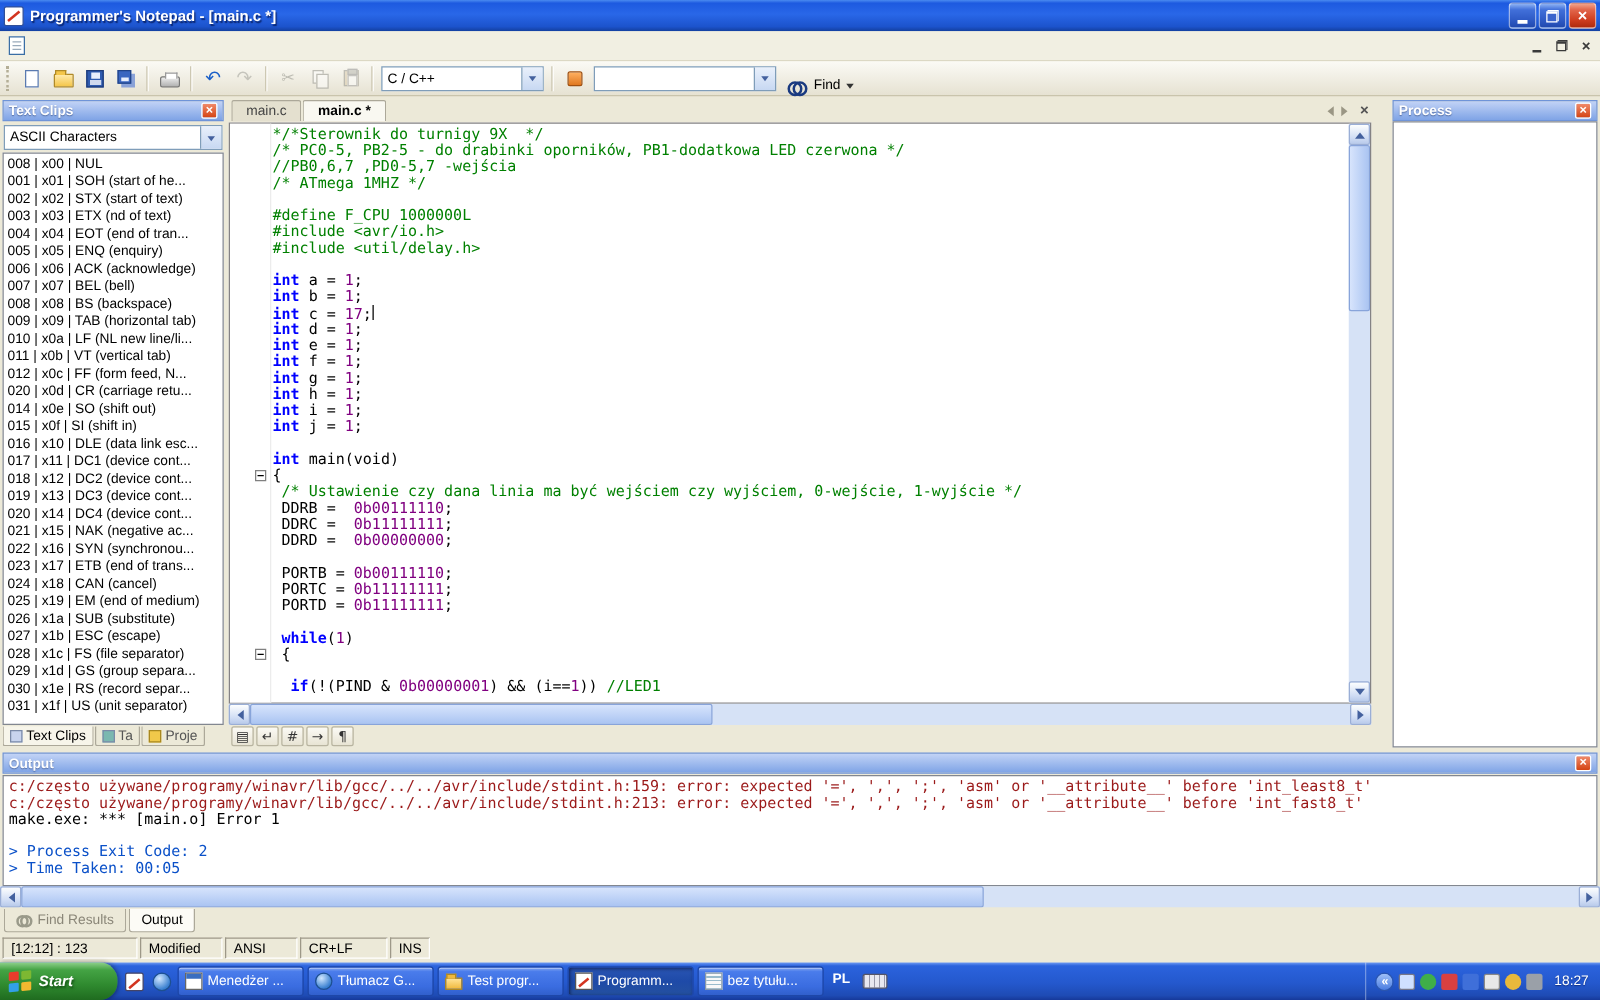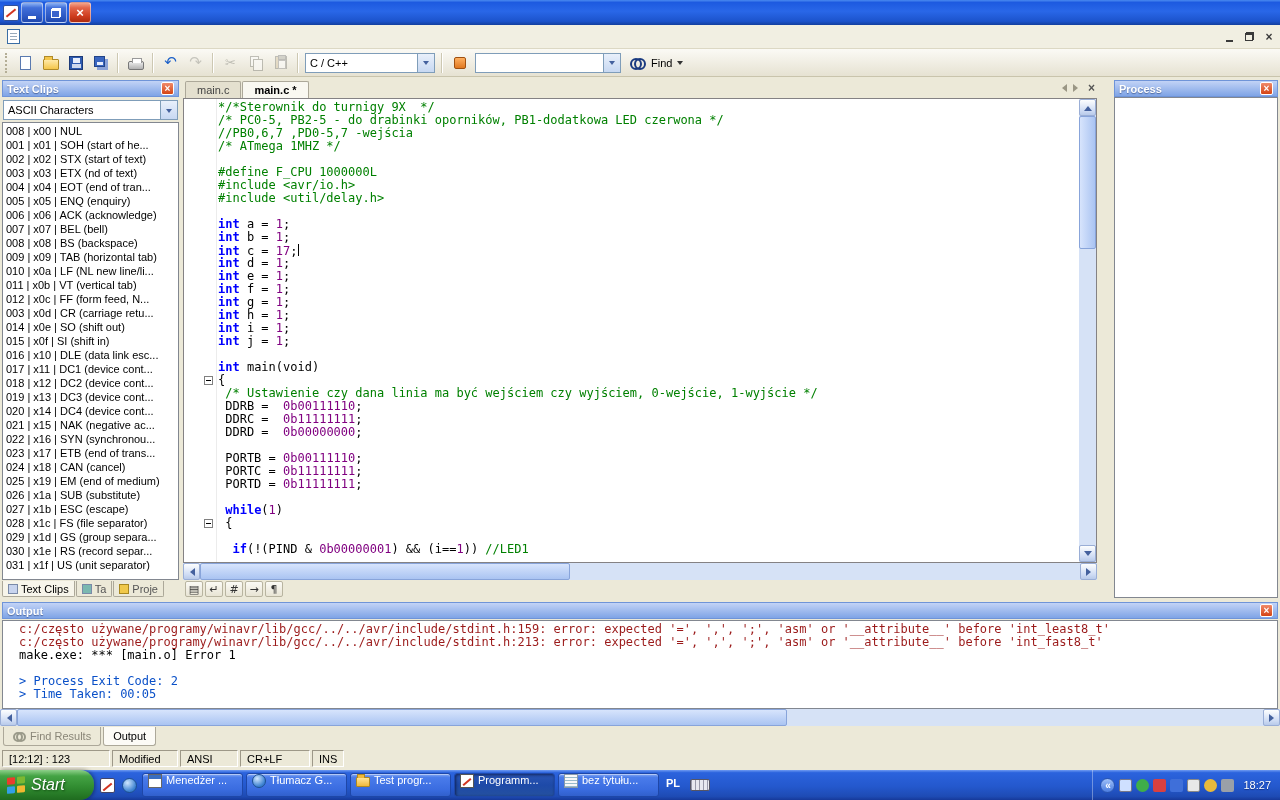--- a/index.html
+++ b/index.html
@@ -61,21 +61,21 @@
 .ic-paste{width:12px;height:13px;border:1px solid #8a8a82;background:#d8c8a8;position:relative}
 .ic-paste::before{content:"";position:absolute;left:2px;top:-2px;width:6px;height:3px;background:#b2b2aa;border:1px solid #888}
 .ic-paste::after{content:"";position:absolute;left:2px;top:3px;width:6px;height:7px;background:#fff;border:1px solid #999}
 .ic-tag{width:12px;height:12px;background:linear-gradient(#ffb060,#e07820);border:1px solid #a05010;border-radius:2px}
 .combo{height:20px;background:#fff;border:1px solid #7f9db9;display:flex;align-items:center;flex:0 0 auto}
 .combo-text{flex:1;padding:0 4px;white-space:nowrap;overflow:hidden}
 .combo-arrow{width:17px;height:100%;border-left:1px solid #7f9db9;background:linear-gradient(180deg,#e9f0fb,#c7d8f2);display:flex;align-items:center;justify-content:center}
 .combo-arrow::after{content:"";width:0;height:0;border:3px solid transparent;border-top:4px solid #44619e;margin-top:4px}
 .scheme-combo{width:130px;margin:0 2px}
 .search-combo{width:146px;margin:0 3px}
-.find-btn{height:22px;display:flex;align-items:center;gap:5px;padding:0 6px;border-radius:2px;flex:0 0 auto}
+.find-btn{height:22px;display:flex;align-items:flex-end;gap:5px;padding:0 6px;border-radius:2px;flex:0 0 auto}
 .ic-find{width:16px;height:9px;position:relative}
 .ic-find::before,.ic-find::after{content:"";position:absolute;top:0;width:8px;height:8px;border:2px solid #1a3a80;border-radius:50%}
 .ic-find::before{left:0}.ic-find::after{right:0}
 .dd-tri{width:0;height:0;border:3px solid transparent;border-top:4px solid #333;margin-top:4px}
 
 
 .main{position:absolute;left:0;top:77px;width:1156px;height:523px}
 .panel-header{height:17px;background:linear-gradient(180deg,#c2d3f6,#7fa4e6);border:1px solid #6f94d8;display:flex;align-items:center;padding:0 4px;color:#fff;font-weight:bold;flex:0 0 auto}
 .panel-header-title{flex:1;text-shadow:0 1px 1px rgba(20,40,90,.5);white-space:nowrap}
 .panel-close{width:13px;height:13px;background:linear-gradient(180deg,#f08a6a,#d44414);border:1px solid #fff;border-radius:2px;color:#fff;font-size:10px;line-height:11px;text-align:center;font-weight:bold;flex:0 0 auto}
@@ -85,21 +85,21 @@
 .clip-list{flex:1;background:#fff;border:1px solid #828790;overflow:hidden;padding:1px 0}
 .clip-item{height:14px;line-height:14px;padding-left:3px;white-space:nowrap;overflow:hidden}
 .panel-tabs{height:18px;display:flex;align-items:flex-start;padding-top:1px}
 .ptab{display:flex;align-items:center;gap:3px;height:16px;padding:0 5px;border:1px solid #aca899;border-top:none;background:#ece9d8;border-radius:0 0 2px 2px;margin-right:1px;color:#555;white-space:nowrap;overflow:hidden}
 .ptab.active{background:#f7f5ea;color:#000}
 .ptab-ico{width:10px;height:10px;border:1px solid #7a8aa8;flex:0 0 auto}
 .ptab-ico-0{background:#c8d4ee}.ptab-ico-1{background:#7ab8b0}.ptab-ico-2{background:#f0c84a;border-color:#a88820}
 
 .editor{position:absolute;left:183px;top:3px;width:914px;bottom:2px}
 .doc-tabbar{position:absolute;left:0;top:0;right:0;height:18px}
-.doc-tabs{display:flex;align-items:center;height:100%;padding-left:2px}
+.doc-tabs{display:flex;align-items:flex-start;height:100%;padding-left:2px}
 .doc-tab{height:17px;line-height:16px;padding:0 11px;border:1px solid #aca899;border-bottom:none;background:#e4e0cf;color:#444;margin-right:1px;border-radius:2px 2px 0 0;white-space:nowrap}
 .doc-tab.active{background:#f9f8f1;color:#000;font-weight:bold}
 .tab-nav{position:absolute;right:2px;top:2px;display:flex;gap:6px;align-items:center}
 .tri{width:0;height:0;display:block}
 .tri-left{border:4px solid transparent;border-right:5px solid #9a9684}
 .tri-right{border:4px solid transparent;border-left:5px solid #9a9684}
 .x-small{color:#555;font-size:12px;font-weight:bold;line-height:1}
 
 .code-wrap{position:absolute;left:0;top:18px;right:0;bottom:35px;background:#fff;border:1px solid #848284}
 .edit-margin{position:absolute;left:0;top:0;bottom:0;width:33px;background:#fff;border-right:1px solid #ececec}
@@ -127,21 +127,21 @@
 .editor-hscroll{left:0;right:0;bottom:18px;height:17px}
 .mini-bar{position:absolute;left:0;bottom:0;right:0;height:18px;display:flex;align-items:center;gap:2px;padding-left:2px}
 .mini-btn{width:18px;height:16px;border:1px solid #b8b4a0;background:linear-gradient(#fbfaf5,#e8e4d4);display:flex;align-items:center;justify-content:center;font-size:11px;color:#333;border-radius:2px;font-family:"DejaVu Sans",sans-serif}
 
 .right-panel{position:absolute;left:1114px;top:3px;width:164px;bottom:2px;display:flex;flex-direction:column}
 .scripts-body{flex:1;background:#fff;border:1px solid #828790}
 
 
 .output{position:absolute;left:0;top:600px;width:1280px;height:126px}
 .output .panel-header{position:absolute;left:2px;right:2px;top:2px}
-.output-body{position:absolute;left:2px;top:20px;right:2px;bottom:17px;background:#fff;border:1px solid #828790;font-family:"DejaVu Sans Mono",monospace;font-size:12px;padding:2px 16px;white-space:pre;overflow:hidden}
+.output-body{position:absolute;left:2px;top:20px;right:2px;bottom:17px;background:#fff;border:1px solid #828790;font-family:"DejaVu Sans Mono",monospace;font-size:12px;padding:2px 4px;white-space:pre;overflow:hidden}
 .out-line{height:13px;line-height:13px}
 .out-err{color:#9b1a1a}
 .out-info{color:#0a50c8}
 .out-plain{color:#000}
 .output-hscroll{left:0;bottom:0;width:1280px;height:17px}
 
 
 .bottom-tabs{position:absolute;left:0;top:726px;width:1280px;height:22px;background:#ece9d8;display:flex;align-items:flex-start;padding:1px 0 0 3px}
 .btab{display:flex;align-items:center;gap:4px;height:19px;padding:0 9px;border:1px solid #aca899;border-top:none;border-radius:0 0 3px 3px;background:#ece9d8;color:#8a8678;margin-right:2px;white-space:nowrap}
 .btab.active{background:#fcfbf6;color:#000}
@@ -149,32 +149,32 @@
 .btab-ico::before,.btab-ico::after{content:"";position:absolute;top:0;width:6px;height:6px;border:2px solid #9a9a8a;border-radius:50%}
 .btab-ico::before{left:0}.btab-ico::after{right:0}
 
 .statusbar{position:absolute;left:0;top:748px;width:1280px;height:22px;background:#ece9d8;display:flex;padding:2px;gap:2px}
 .seg{height:17px;border:1px solid;border-color:#9d9888 #ffffff #ffffff #9d9888;padding:2px 6px;white-space:nowrap;overflow:hidden}
 .seg-pos{width:108px}.seg-mod{width:66px}.seg-enc{width:58px}.seg-eol{width:70px}.seg-ins{width:32px}.seg-msg{width:520px}
 
 
 .taskbar{position:absolute;left:0;top:770px;width:1280px;height:30px;background:linear-gradient(180deg,#6f9bf2 0%,#2b63dd 9%,#2458cd 55%,#1e4bb4 88%,#16399a 100%)}
 .start-btn{position:absolute;left:0;top:0;height:30px;width:94px;border-radius:0 14px 14px 0;background:linear-gradient(180deg,#8ed08a 0%,#44a344 20%,#2f8a2f 60%,#1f6b1f 100%);display:flex;align-items:center;gap:6px;padding:0 12px 0 7px;box-shadow:1px 0 4px rgba(0,0,0,.45)}
-.start-label{color:#fff;font-weight:normal;font-style:italic;font-size:16px;text-shadow:1px 1px 2px rgba(0,40,0,.6)}
+.start-label{color:#fff;font-weight:bold;font-style:italic;font-size:12px;text-shadow:1px 1px 2px rgba(0,40,0,.6)}
 .win-flag{width:18px;height:16px;position:relative;transform:skewY(-6deg);flex:0 0 auto}
 .win-flag i{position:absolute;width:8px;height:7px;border-radius:1px}
 .wf-r{left:0;top:0;background:#ea3c2c}.wf-g{right:0;top:0;background:#7db832}
 .wf-b{left:0;bottom:0;background:#32a0e8}.wf-y{right:0;bottom:0;background:#f2b830}
 .quick-launch{position:absolute;left:100px;top:0;height:30px;display:flex;align-items:center;gap:7px}
 .ql-ico{width:15px;height:15px;border-radius:2px}
 .ql-1{background:#fff;border:1px solid #446;position:relative}
 .ql-1::after{content:"";position:absolute;left:1px;top:7px;width:11px;height:2px;background:#d23420;transform:rotate(-40deg)}
 .ql-2{background:radial-gradient(circle at 35% 30%,#cfe6ff,#3a80d0 70%);border:1px solid #1e5090;border-radius:50%}
 .task-buttons{position:absolute;left:142px;top:3px;display:flex;gap:3px}
-.task{width:101px;height:24px;border-radius:3px;border:1px solid #1e47a8;background:linear-gradient(180deg,#89abf2 0%,#4a7ceb 15%,#3a6ce0 70%,#3160cc 100%);display:flex;gap:4px;padding:0 5px;color:#fff;box-shadow:inset 0 1px 0 rgba(255,255,255,.4)}
+.task{width:101px;height:24px;border-radius:3px;border:1px solid #1e47a8;background:linear-gradient(180deg,#89abf2 0%,#4a7ceb 15%,#3a6ce0 70%,#3160cc 100%);display:flex;align-items:center;gap:4px;padding:0 5px;color:#fff;box-shadow:inset 0 1px 0 rgba(255,255,255,.4)}
 .task.active{background:linear-gradient(180deg,#2a55b4 0%,#1e4aa8 50%,#24509f 100%);box-shadow:inset 1px 1px 3px rgba(0,0,20,.55)}
 .task-lbl{white-space:nowrap;overflow:hidden;text-overflow:ellipsis;font-size:11px}
 .task-ico{width:14px;height:14px;flex:0 0 auto;position:relative}
 .ico-window{background:#fff;border:1px solid #666}
 .ico-window::before{content:"";position:absolute;top:0;left:0;right:0;height:4px;background:#3a6ec0}
 .ico-globe{border-radius:50%;background:radial-gradient(circle at 35% 30%,#cfe6ff,#3a80d0 70%);border:1px solid #1e5090}
 .ico-folder{background:linear-gradient(#ffe396,#f0b93c);border:1px solid #b08820;height:10px!important;margin-top:3px;border-radius:1px}
 .ico-folder::before{content:"";position:absolute;top:-4px;left:0;width:6px;height:3px;background:#f0b93c;border:1px solid #b08820;border-bottom:none}
 .ico-pn{background:#fff;border:1px solid #555}
 .ico-pn::after{content:"";position:absolute;left:1px;top:6px;width:10px;height:2px;background:#d23420;transform:rotate(-40deg)}
@@ -191,20 +191,21 @@
 .t5{background:#e8e8e8;border:1px solid #888}
 .t6{background:#e8b93c;border-radius:50%}
 .t7{background:#9aa0a8}
 .clock{color:#fff;font-size:11px;margin-left:5px;text-shadow:0 1px 1px rgba(0,20,80,.6)}
 </style>
 </head>
 <body>
 
 <div class="titlebar">
   <div class="app-icon"></div>
+  <div class="title-text">Programmer's Notepad - [main.c *]</div>
   <div class="cap-btn">
       <div class="glyph-min"></div>
     </div>
   <div class="cap-btn">
       <div class="glyph-restore"></div>
     </div>
   <div class="cap-btn close">
       <span class="glyph-x">×</span>
     </div>
 </div>
@@ -296,21 +297,21 @@
         <div class="clip-item">003 | x03 | ETX (nd of text)</div>
         <div class="clip-item">004 | x04 | EOT (end of tran...</div>
         <div class="clip-item">005 | x05 | ENQ (enquiry)</div>
         <div class="clip-item">006 | x06 | ACK (acknowledge)</div>
         <div class="clip-item">007 | x07 | BEL (bell)</div>
         <div class="clip-item">008 | x08 | BS (backspace)</div>
         <div class="clip-item">009 | x09 | TAB (horizontal tab)</div>
         <div class="clip-item">010 | x0a | LF (NL new line/li...</div>
         <div class="clip-item">011 | x0b | VT (vertical tab)</div>
         <div class="clip-item">012 | x0c | FF (form feed, N...</div>
-        <div class="clip-item">003 | x0d | CR (carriage retu...</div>
+        <div class="clip-item">020 | x0d | CR (carriage retu...</div>
         <div class="clip-item">014 | x0e | SO (shift out)</div>
         <div class="clip-item">015 | x0f | SI (shift in)</div>
         <div class="clip-item">016 | x10 | DLE (data link esc...</div>
         <div class="clip-item">017 | x11 | DC1 (device cont...</div>
         <div class="clip-item">018 | x12 | DC2 (device cont...</div>
         <div class="clip-item">019 | x13 | DC3 (device cont...</div>
         <div class="clip-item">020 | x14 | DC4 (device cont...</div>
         <div class="clip-item">021 | x15 | NAK (negative ac...</div>
         <div class="clip-item">022 | x16 | SYN (synchronou...</div>
         <div class="clip-item">023 | x17 | ETB (end of trans...</div>

